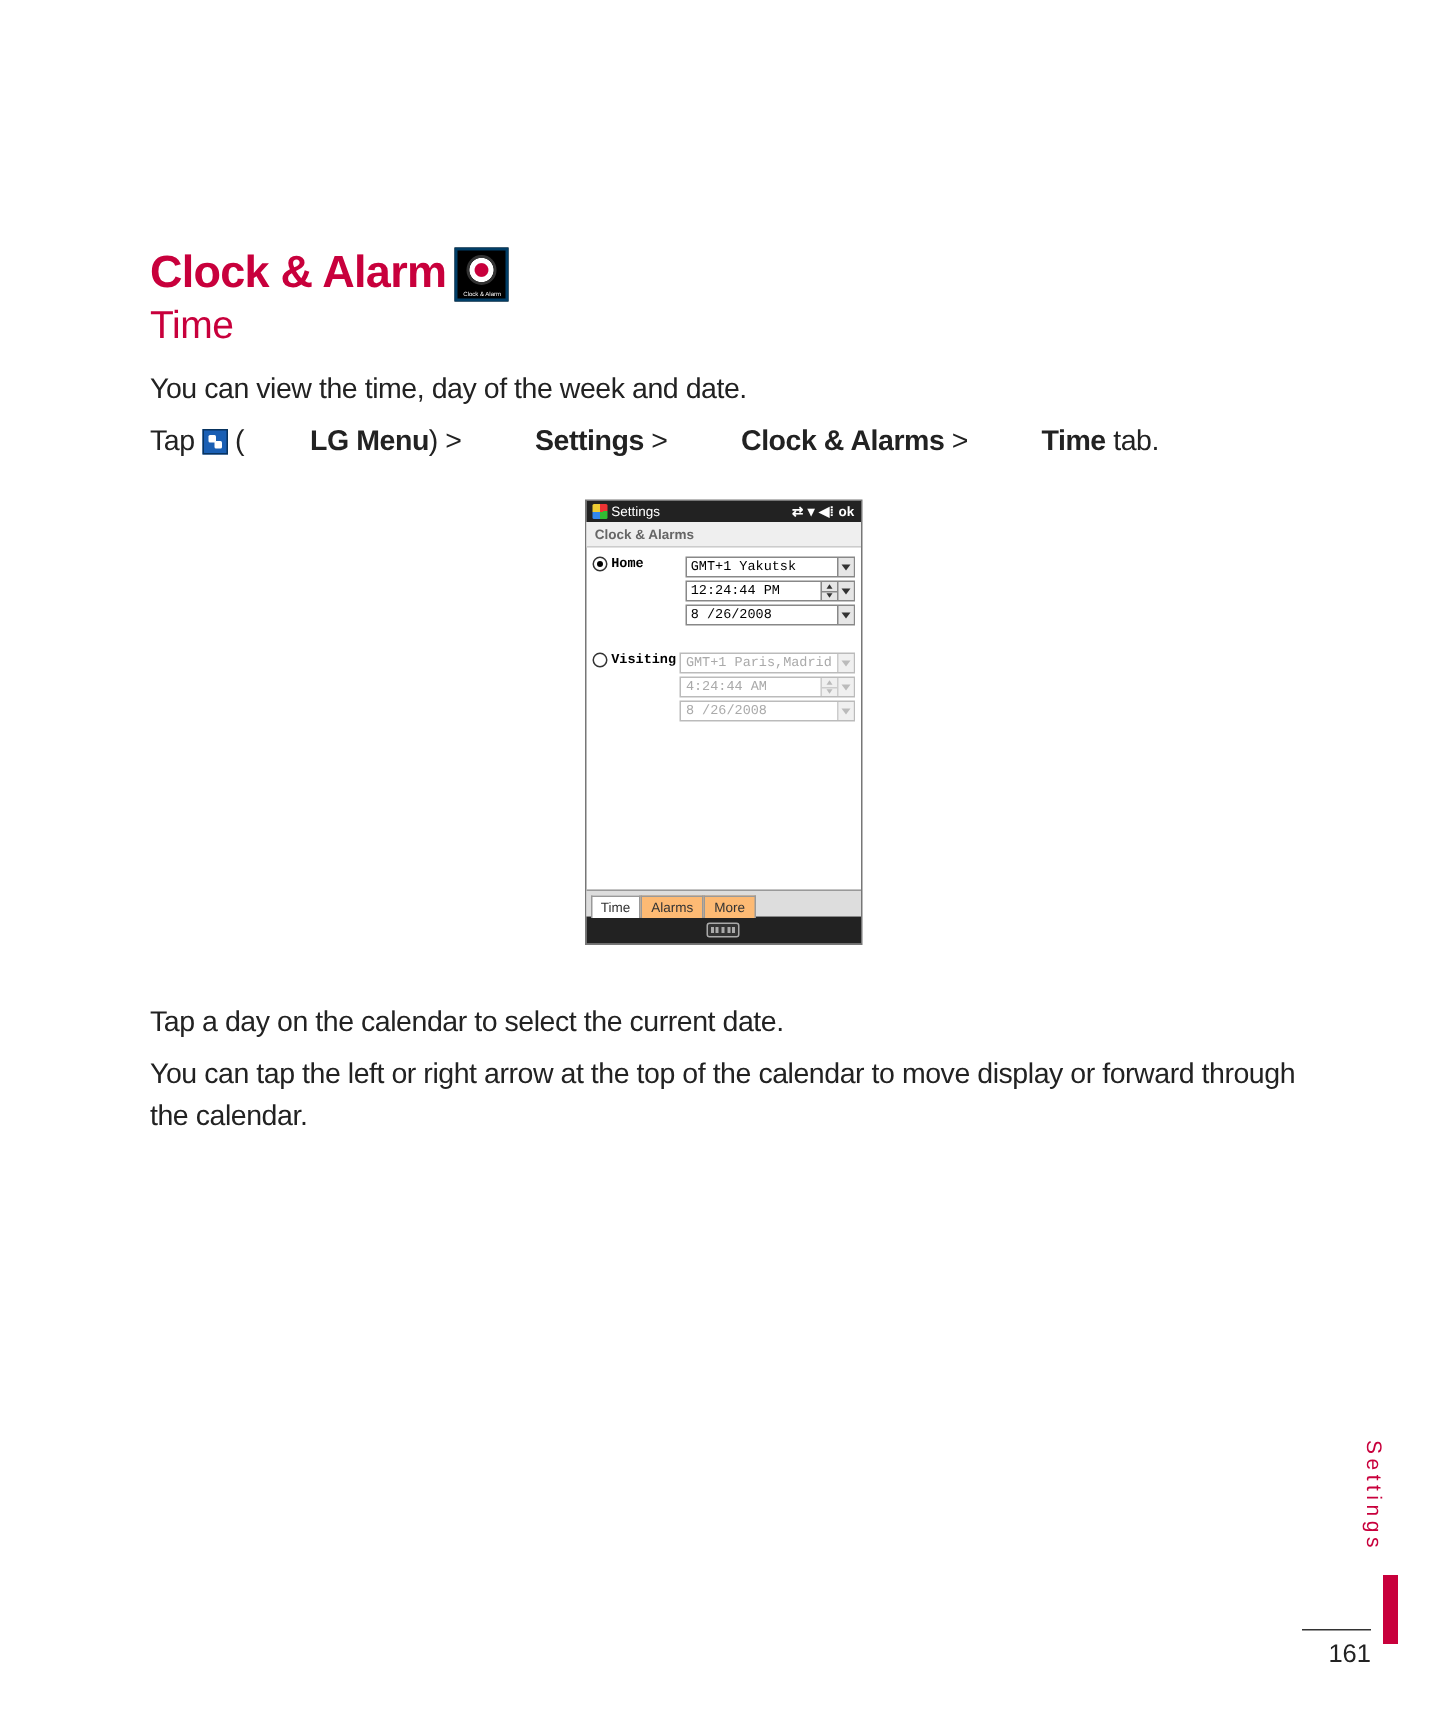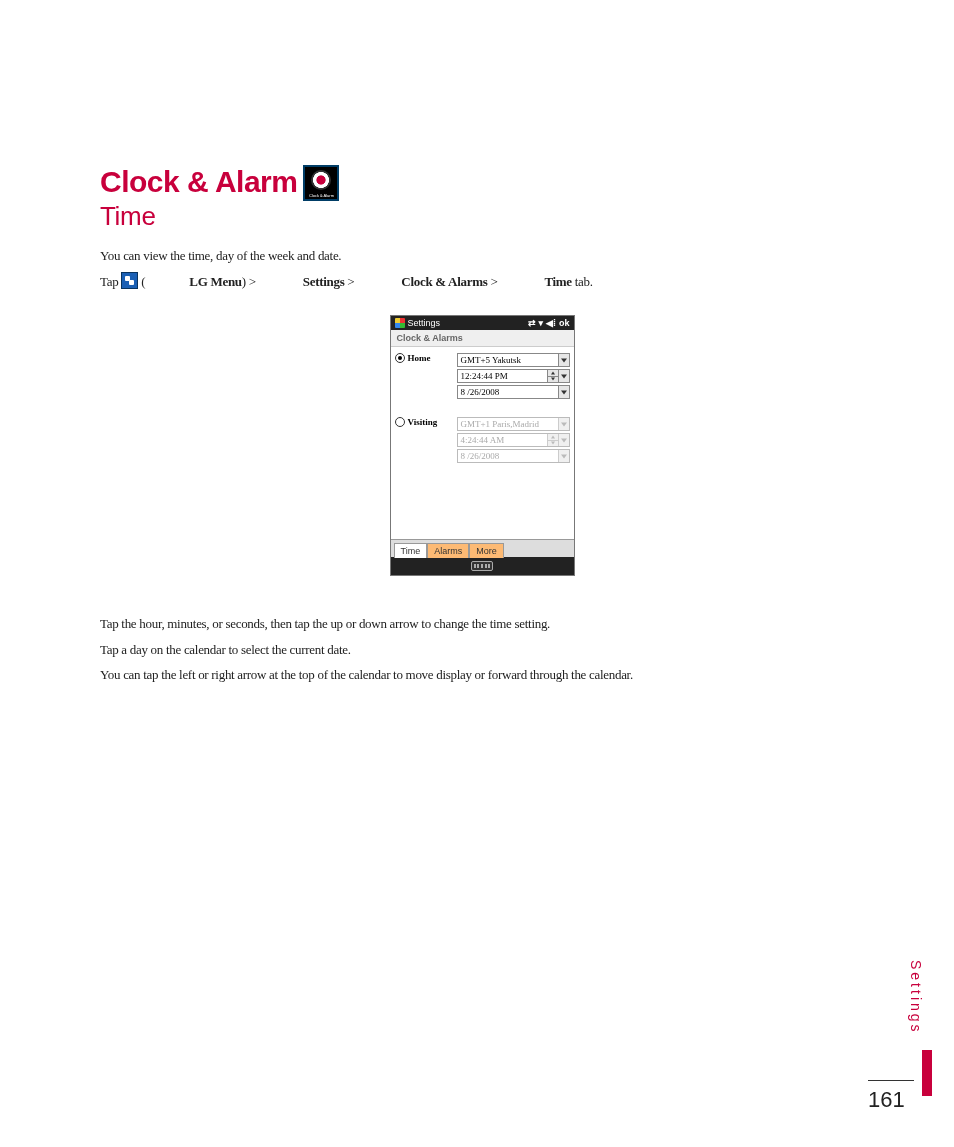--- a/index.html
+++ b/index.html
@@ -48,26 +48,25 @@
     color:#fff; font-size:4px; line-height:4px;
   }
   .sub-title {
     color: #c8003c;
     font-size: 26px;
     font-weight: 400;
     margin-bottom: 14px;
     letter-spacing: -0.3px;
   }
   .body-text {
-    font-size: 13px;
+    font-size: 19px;
     font-weight: 300;
     line-height: 1.5;
     margin-bottom: 6px;
     letter-spacing: -0.3px;
-    font-family: Liberation Serif, serif;
   }
   .body-text b { font-weight: 700; margin-left: 44px; }
   .inline-icon {
     display: inline-block;
     width: 17px; height: 17px;
     background: #1a5fb4;
     border: 1px solid #08335f;
     vertical-align: -3px;
     position: relative;
   }
@@ -94,21 +93,21 @@
   .dev-bar .left { display:flex; align-items:center; gap:3px; }
   .win-flag { width:10px; height:10px; display:inline-block; position:relative; }
   .win-flag::before { content:''; position:absolute; inset:0;
     background: conic-gradient(#e33 0 25%, #3b3 0 50%, #38e 0 75%, #ec3 0 100%); border-radius:1px; }
   .dev-bar .right { display:flex; gap:3px; align-items:center; font-weight:600; }
   .dev-sub {
     background: #efefef; color:#666;
     padding:3px 6px; font-size:9px; border-bottom:1px solid #ccc;
     font-weight:600;
   }
-  .dev-body { padding: 6px 4px 4px; height: 192px; position:relative; font-family: Liberation Serif, serif; }
+  .dev-body { padding: 6px 4px 4px; height: 228px; position:relative; font-family: Liberation Mono, monospace; }
   .row { display:flex; align-items:flex-start; margin-bottom: 2px; }
   .radio-col { width: 62px; display:flex; align-items:center; gap:3px; }
   .radio {
     width:10px; height:10px; border:1px solid #333; border-radius:50%; display:inline-block; position:relative; flex:0 0 auto;
   }
   .radio.on::after { content:''; position:absolute; inset:2px; background:#000; border-radius:50%; }
   .radio-lbl { font-size:9px; font-weight:700; }
   .fields { flex:1; }
   .fld {
     border:1px solid #888; height:14px; margin-bottom:2px;
@@ -166,25 +165,25 @@
     right: 22px;
     top: 1050px;
     width: 10px;
     height: 46px;
     background: #c8003c;
   }
   .page-num {
     position: absolute;
     right: 40px;
     bottom: 34px;
-    font-size: 22px;
+    font-size: 17px;
     border-top: 1px solid #333;
     padding-top: 6px;
     width: 46px;
-    text-align: left;
+    text-align: right;
     font-weight: 300;
   }
 </style>
 </head>
 <body>
 
 <div class="page">
 
   <div class="head-row">
     <div class="head-title">Clock &amp; Alarm</div>
@@ -220,21 +219,21 @@
       <div class="dev-sub">Clock &amp; Alarms</div>
       <div class="dev-body">
 
         <div class="row">
           <div class="radio-col">
             <span class="radio on"></span>
             <span class="radio-lbl">Home</span>
           </div>
           <div class="fields">
             <div class="fld">
-              <div class="val">GMT+5 Yakutsk</div>
+              <div class="val">GMT+1 Yakutsk</div>
               <div class="drop"></div>
             </div>
             <div class="fld">
               <div class="val">12:24:44 PM</div>
               <div class="spin">
                   <span></span>
                   <span></span>
                 </div>
               <div class="drop"></div>
             </div>
@@ -275,21 +274,20 @@
         <div class="dev-tab active">Time</div>
         <div class="dev-tab">Alarms</div>
         <div class="dev-tab">More</div>
       </div>
       <div class="dev-foot">
         <div class="kbd"></div>
       </div>
     </div>
   </div>
 
-  <p class="body-text">Tap the hour, minutes, or seconds, then tap the up or down arrow to change the time setting.</p>
   <p class="body-text">Tap a day on the calendar to select the current date.</p>
   <p class="body-text">You can tap the left or right arrow at the top of the calendar to move display or forward through the calendar.</p>
 
 </div>
 
 <div class="side-label">Settings</div>
 <div class="side-bar"></div>
 <div class="page-num">161</div>
 
 </body></html>

